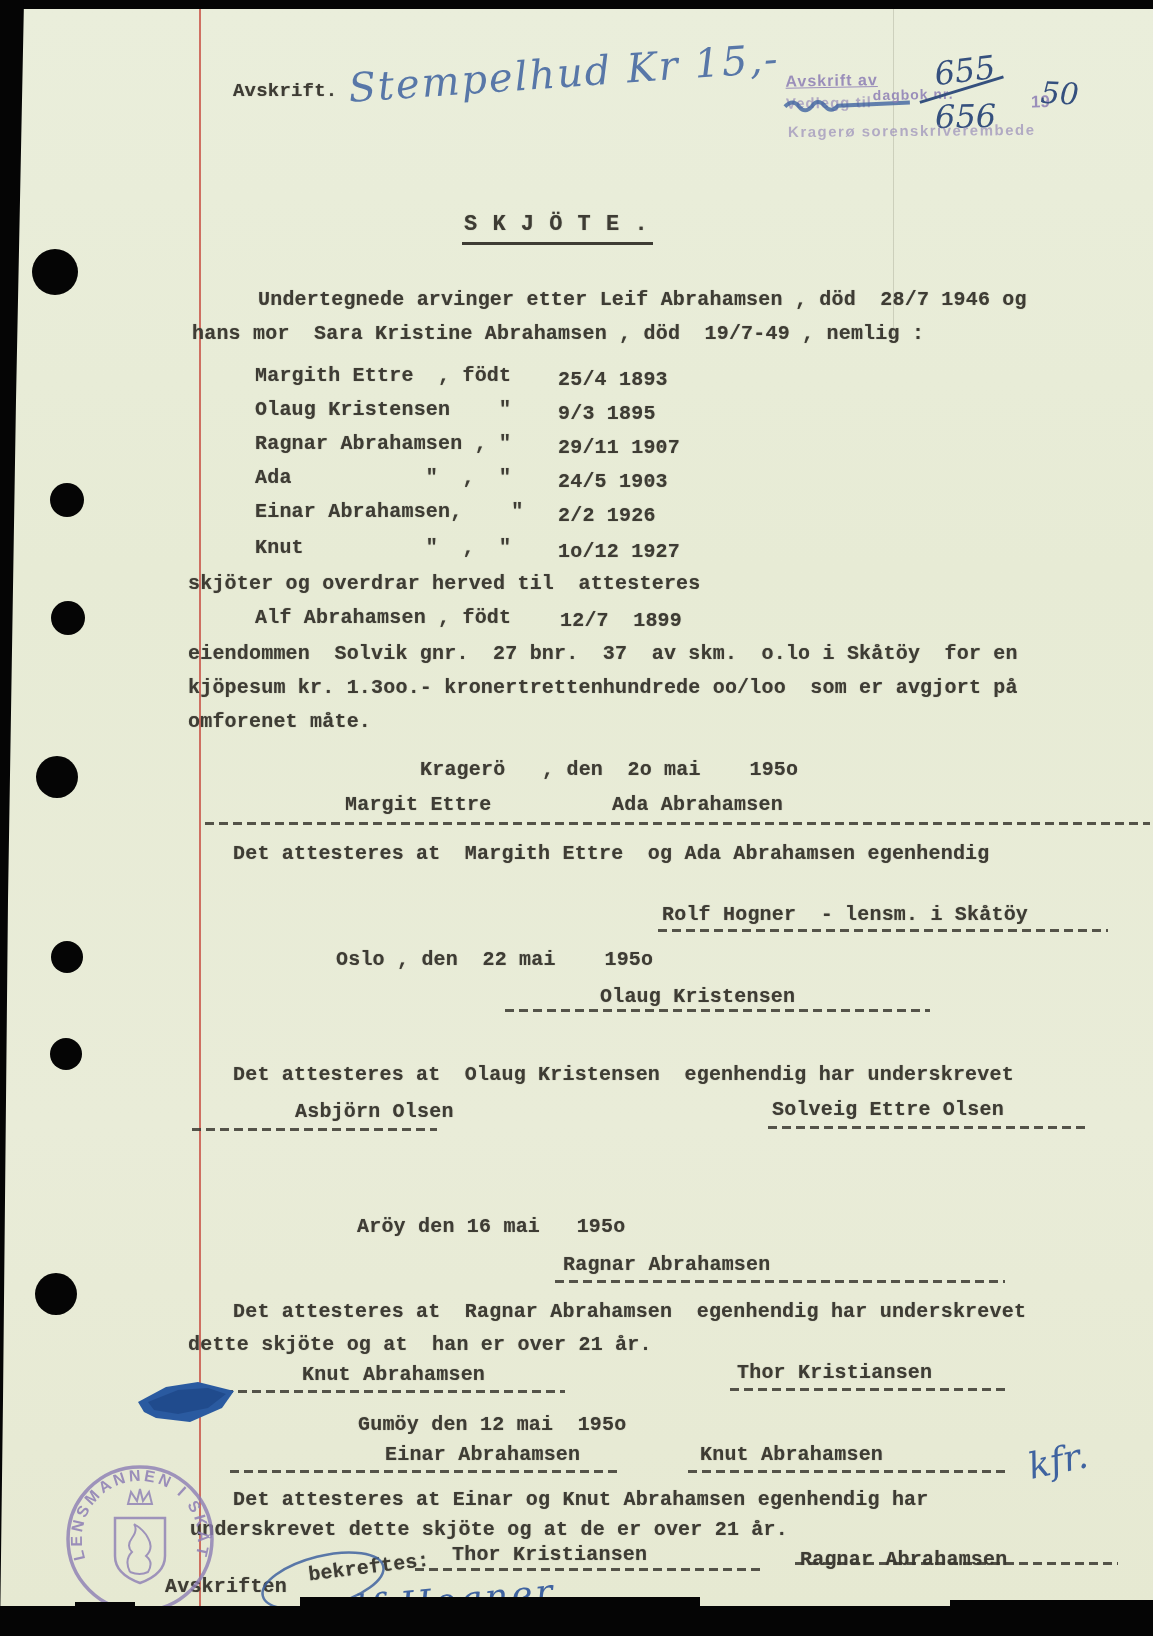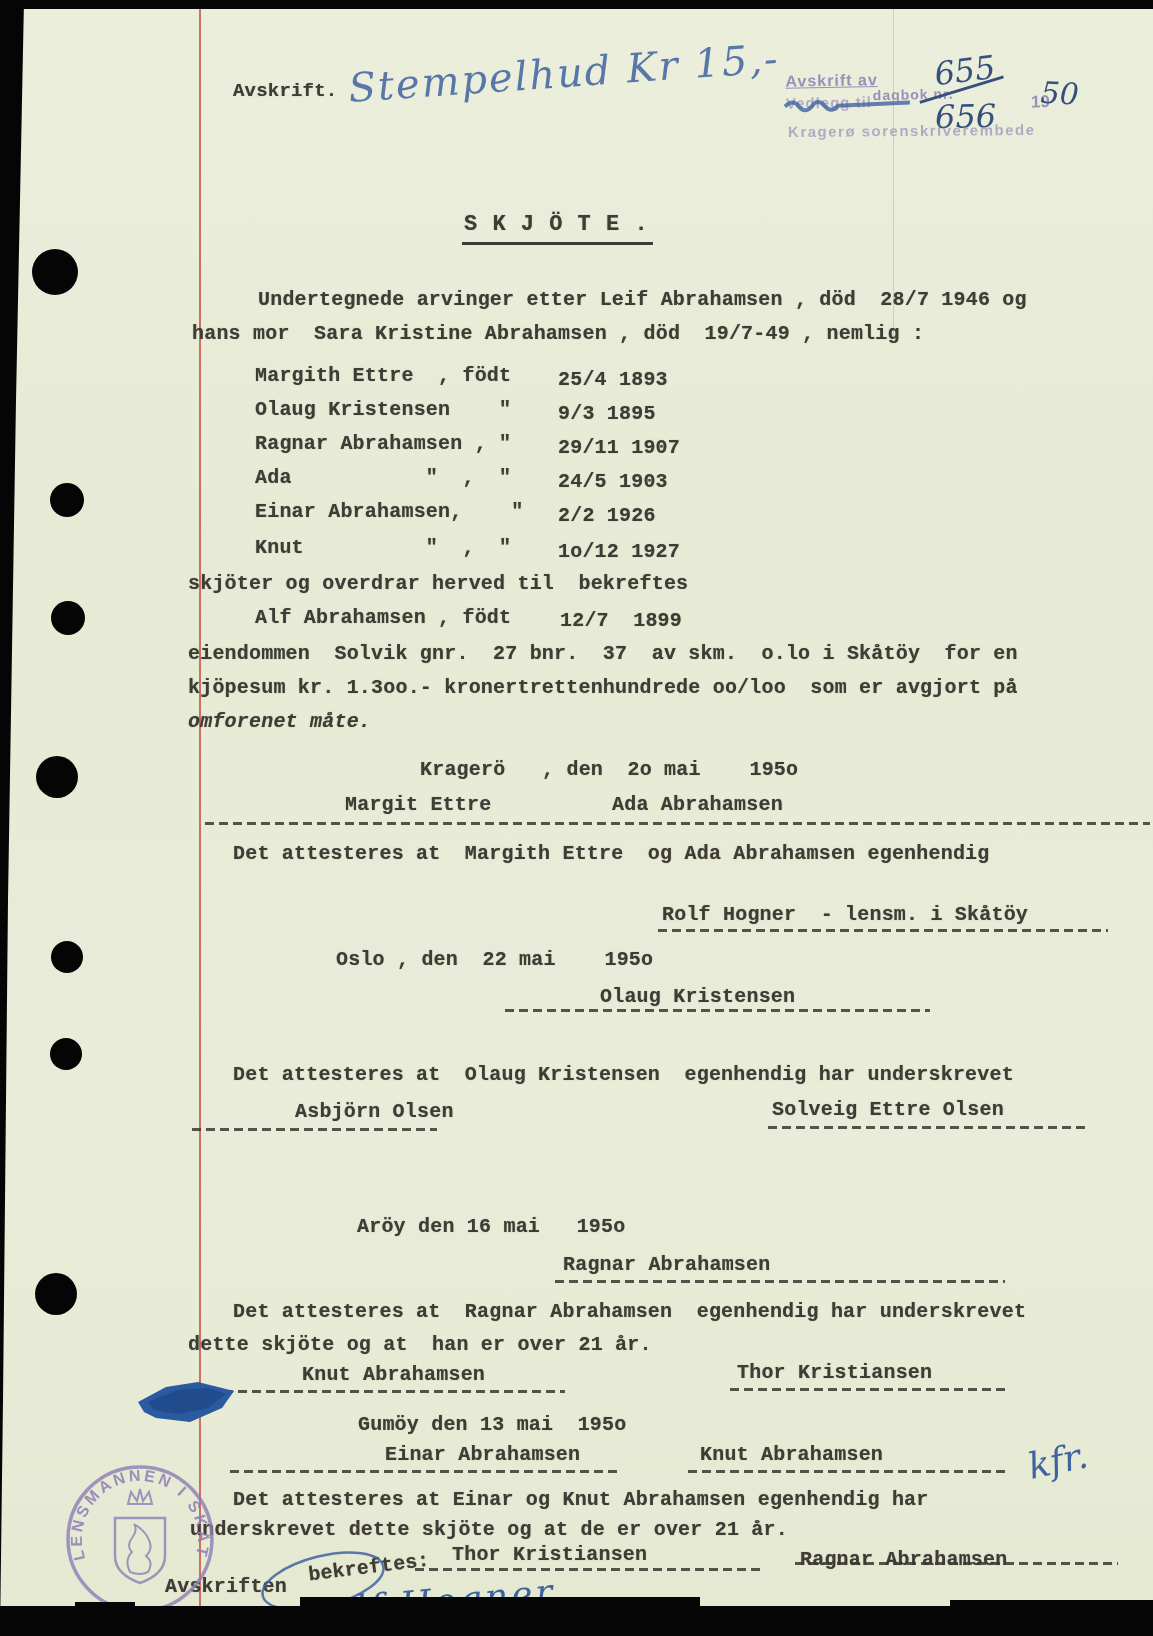--- a/index.html
+++ b/index.html
@@ -62,26 +62,26 @@
   <div class="t" style="left:558px;top:402px;">9/3 1895</div>
   <div class="t" style="left:255px;top:432px;">Ragnar Abrahamsen , "</div>
   <div class="t" style="left:558px;top:436px;">29/11 1907</div>
   <div class="t" style="left:255px;top:466px;">Ada           "  ,  "</div>
   <div class="t" style="left:558px;top:470px;">24/5 1903</div>
   <div class="t" style="left:255px;top:500px;">Einar Abrahamsen,    "</div>
   <div class="t" style="left:558px;top:504px;">2/2 1926</div>
   <div class="t" style="left:255px;top:536px;">Knut          "  ,  "</div>
   <div class="t" style="left:558px;top:540px;">1o/12 1927</div>
 
-  <div class="t" style="left:188px;top:572px;">skjöter og overdrar herved til  bekreftes</div>
+  <div class="t" style="left:188px;top:572px;">skjöter og overdrar herved til  attesteres</div>
   <div class="t" style="left:255px;top:606px;">Alf Abrahamsen , födt</div>
   <div class="t" style="left:560px;top:609px;">12/7  1899</div>
   <div class="t" style="left:188px;top:642px;">eiendommen  Solvik gnr.  27 bnr.  37  av skm.  o.lo i Skåtöy  for en</div>
   <div class="t" style="left:188px;top:676px;">kjöpesum kr. 1.3oo.- kronertrettenhundrede oo/loo  som er avgjort på</div>
-  <div class="t" style="left:188px;top:710px;font-style:italic;">omforenet måte.</div>
+  <div class="t" style="left:188px;top:710px;">omforenet måte.</div>
 
   <div class="t" style="left:420px;top:758px;">Kragerö   , den  2o mai    195o</div>
   <div class="t" style="left:345px;top:793px;">Margit Ettre</div>
   <div class="t" style="left:612px;top:793px;">Ada Abrahamsen</div>
   <div class="dash" style="left:205px;top:822px;width:945px;"></div>
   <div class="t" style="left:233px;top:842px;">Det attesteres at  Margith Ettre  og Ada Abrahamsen egenhendig</div>
   <div class="t" style="left:662px;top:903px;">Rolf Hogner  - lensm. i Skåtöy</div>
   <div class="dash" style="left:658px;top:929px;width:450px;"></div>
 
   <div class="t" style="left:336px;top:948px;">Oslo , den  22 mai    195o</div>
@@ -96,21 +96,21 @@
   <div class="t" style="left:333px;top:1215px;margin-left:24px;">Aröy den 16 mai   195o</div>
   <div class="t" style="left:563px;top:1253px;">Ragnar Abrahamsen</div>
   <div class="dash" style="left:555px;top:1280px;width:450px;"></div>
   <div class="t" style="left:233px;top:1300px;">Det attesteres at  Ragnar Abrahamsen  egenhendig har underskrevet</div>
   <div class="t" style="left:188px;top:1333px;">dette skjöte og at  han er over 21 år.</div>
   <div class="t" style="left:302px;top:1363px;">Knut Abrahamsen</div>
   <div class="dash" style="left:210px;top:1390px;width:355px;"></div>
   <div class="t" style="left:737px;top:1361px;">Thor Kristiansen</div>
   <div class="dash" style="left:730px;top:1388px;width:275px;"></div>
 
-  <div class="t" style="left:358px;top:1413px;">Gumöy den 13 mai  195o</div>
+  <div class="t" style="left:358px;top:1413px;">Gumöy den 12 mai  195o</div>
   <div class="t" style="left:385px;top:1443px;">Einar Abrahamsen</div>
   <div class="dash" style="left:230px;top:1470px;width:392px;"></div>
   <div class="t" style="left:700px;top:1443px;">Knut Abrahamsen</div>
   <div class="dash" style="left:688px;top:1470px;width:322px;"></div>
   <div class="t" style="left:233px;top:1488px;">Det attesteres at Einar og Knut Abrahamsen egenhendig har</div>
   <div class="t" style="left:190px;top:1518px;">underskrevet dette skjöte og at de er over 21 år.</div>
   <div class="t" style="left:452px;top:1543px;">Thor Kristiansen</div>
   <div class="dash" style="left:415px;top:1568px;width:345px;"></div>
   <div class="t" style="left:800px;top:1548px;">Ragnar Abrahamsen</div>
   <div class="dash" style="left:795px;top:1562px;width:323px;"></div>

